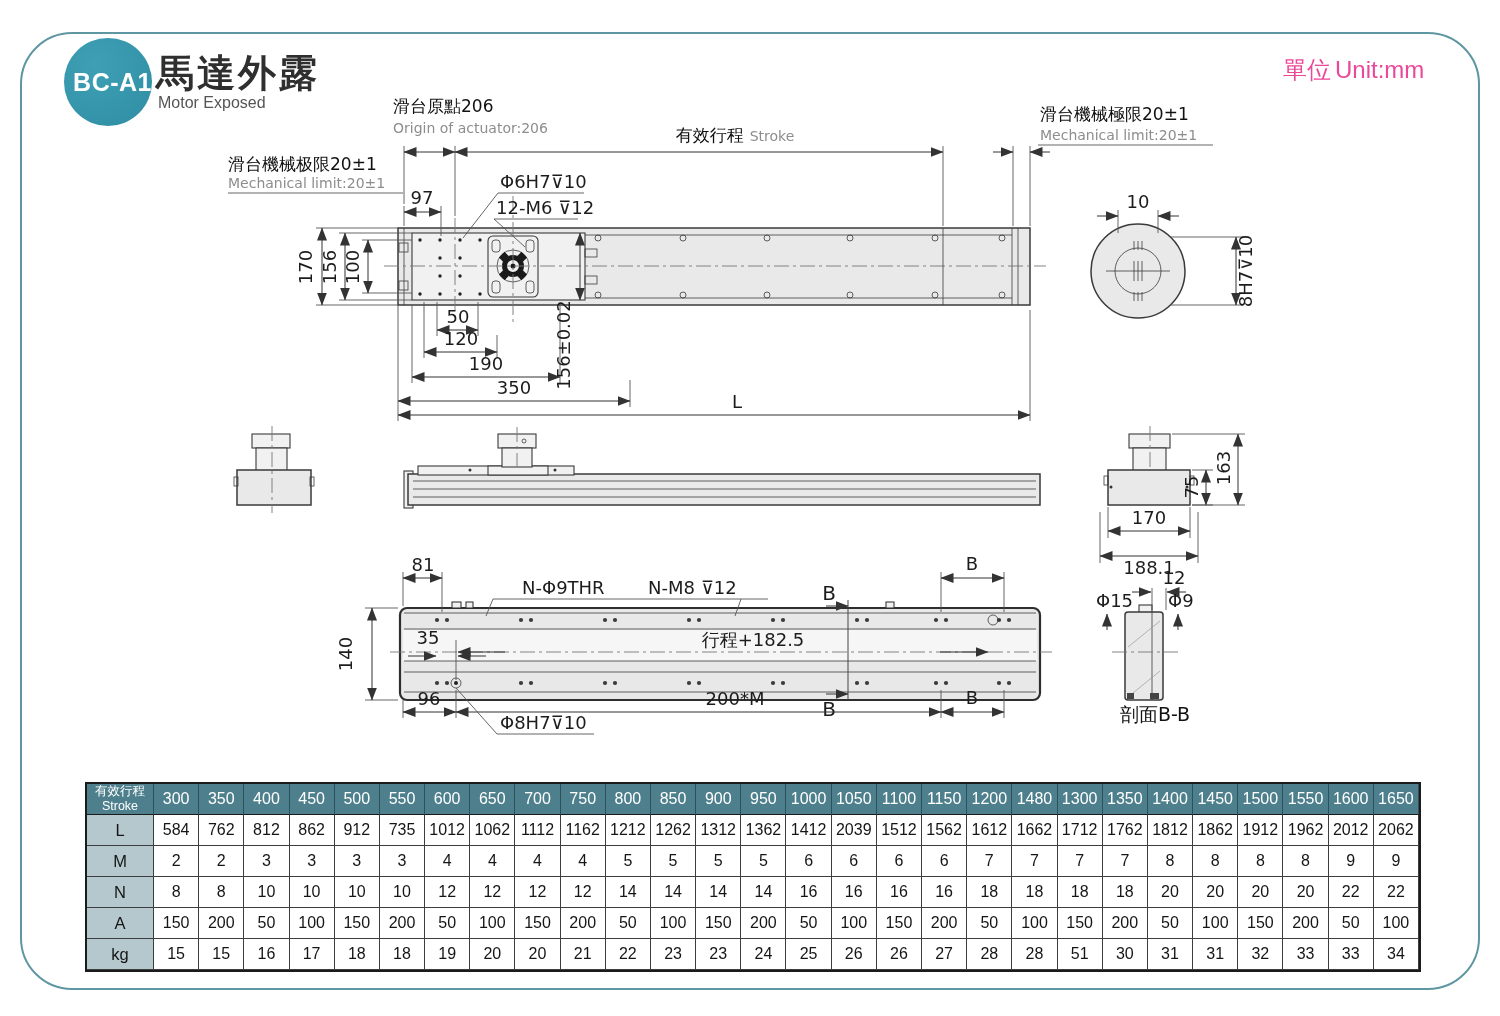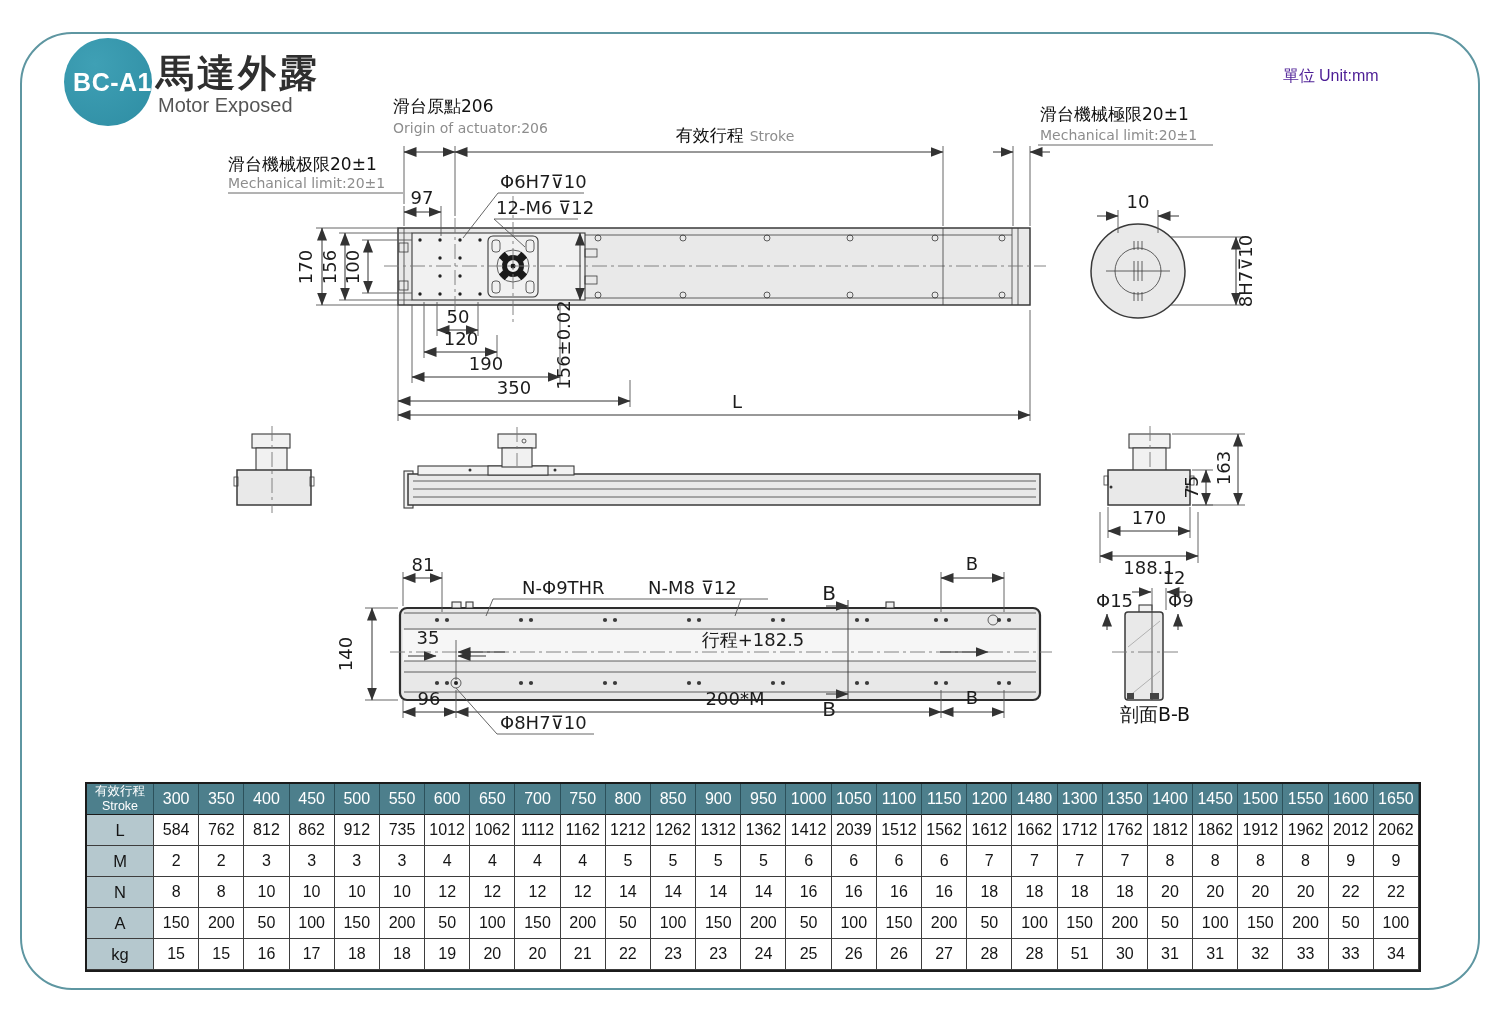--- a/index.html
+++ b/index.html
@@ -5,22 +5,22 @@
   html,body{margin:0;padding:0;background:#fff}
   .page{position:relative;width:1500px;height:1016px;background:#fff;overflow:hidden;
         font-family:"Liberation Sans",sans-serif}
   .frame{position:absolute;left:20px;top:32px;width:1456px;height:954px;
          border:2px solid var(--page-border,#5e96a1);border-radius:52px}
   .badge{position:absolute;left:64px;top:38px;width:88px;height:88px;border-radius:50%;
          background:radial-gradient(circle at 35% 30%, #3fa0b5, var(--accent,#257d93));
          display:flex;align-items:center;justify-content:flex-end;color:#fff;
          font-weight:bold;font-size:25px;letter-spacing:.5px}
   .title{position:absolute;left:156px;top:48px;font-size:38px;font-weight:600;color:#2f2f2f;letter-spacing:3px}
-  .subtitle{position:absolute;left:158px;top:94px;font-size:20px;color:#555}
-  .unit{position:absolute;left:1283px;top:66px;font-size:16px;color:#4c1d95}
+  .subtitle{position:absolute;left:158px;top:94px;font-size:16px;color:#555}
+  .unit{position:absolute;left:1283px;top:54px;font-size:24px;color:#ec4899}
   .unit span{margin-right:4px}
 
   svg{position:absolute;left:0;top:0}
   svg text{font-family:"DejaVu Sans","Liberation Sans",sans-serif}
   .out {fill:#e9e9e9;stroke:#3a3a3a;stroke-width:1.5}
   .out2{fill:#f1f1f1;stroke:#3a3a3a;stroke-width:1.1}
   .thin{fill:none;stroke:#3a3a3a;stroke-width:.8}
   .ext {fill:none;stroke:#555;stroke-width:.9}
   .dim {fill:none;stroke:#333;stroke-width:1;marker-start:url(#arr);marker-end:url(#arr)}
   .dime{fill:none;stroke:#333;stroke-width:1;marker-end:url(#arr)}

